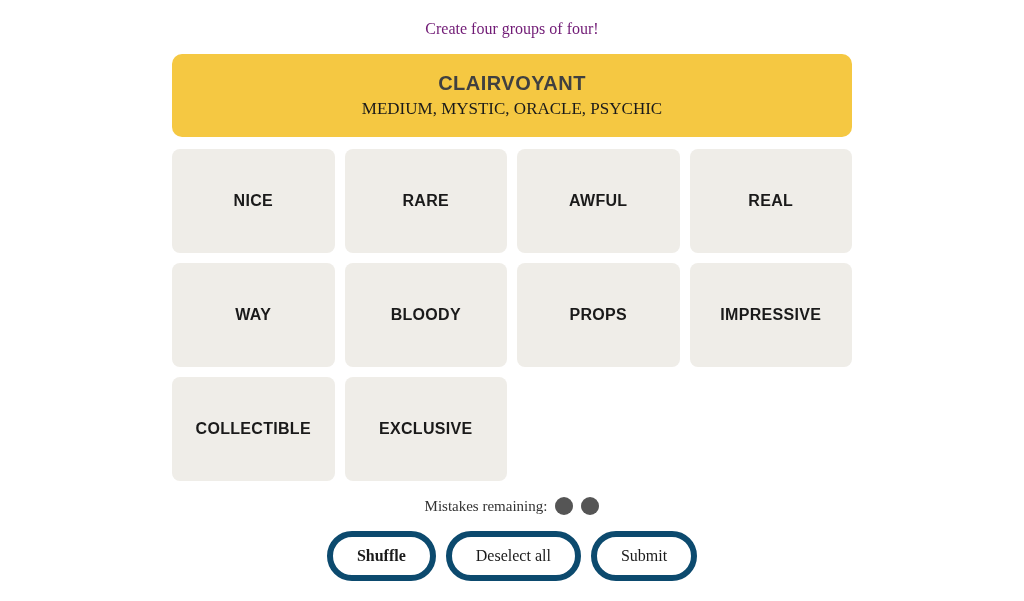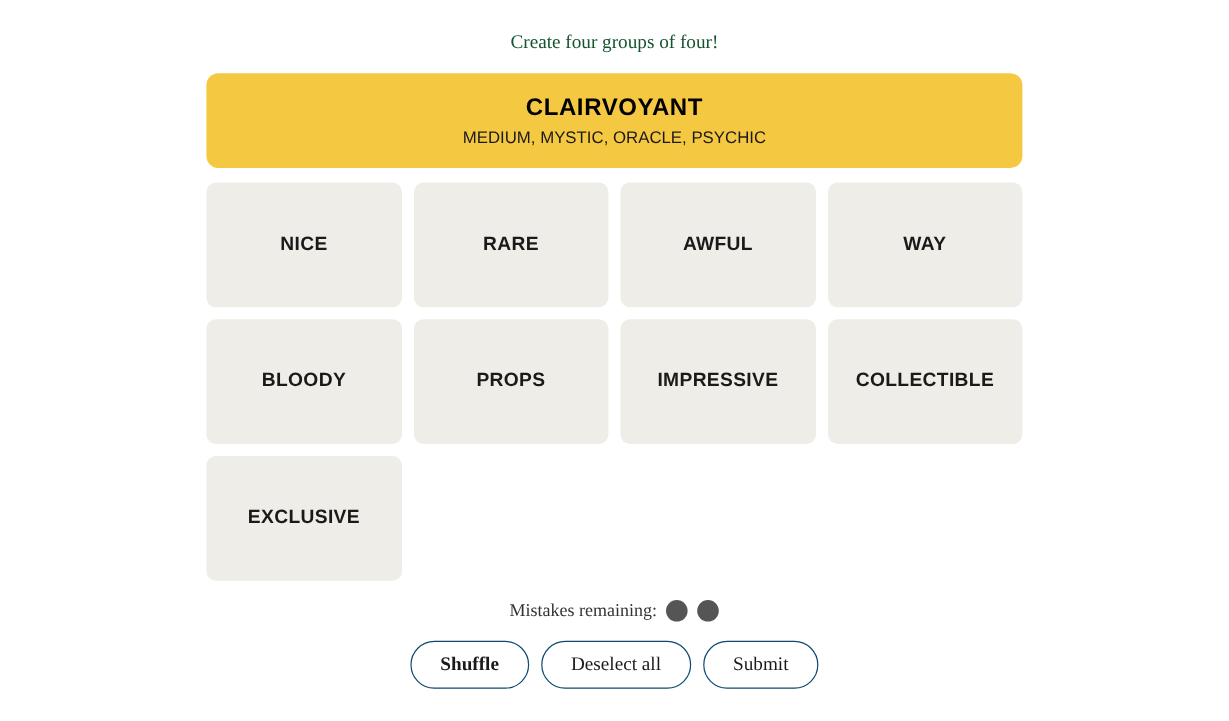--- a/index.html
+++ b/index.html
@@ -21,47 +21,47 @@
     .game-container {
       width: 680px;
       display: flex;
       flex-direction: column;
       align-items: center;
       gap: 12px;
     }
 
     .subtitle {
       font-size: 16px;
-      color: #14532d;
+      color: #701a75;
       font-family: Georgia, serif;
       font-weight: normal;
       text-align: center;
       margin-bottom: 4px;
     }
 
     .solved-group {
       width: 100%;
       background-color: #f5c842;
       border-radius: 10px;
       padding: 18px 20px;
       text-align: center;
     }
 
     .solved-group-title {
       font-size: 20px;
       font-weight: 900;
-      color: #000000;
+      color: #404040;
       letter-spacing: 0.5px;
     }
 
     .solved-group-words {
-      font-size: 14px;
+      font-size: 17px;
       color: #1a1a1a;
       margin-top: 4px;
-      font-family: Liberation Sans, sans-serif;
+      font-family: Liberation Serif, serif;
     }
 
     .grid {
       width: 100%;
       display: grid;
       grid-template-columns: repeat(4, 1fr);
       gap: 10px;
     }
 
     .tile {
@@ -106,21 +106,21 @@
       display: inline-block;
     }
 
     .buttons-row {
       display: flex;
       gap: 10px;
       margin-top: 4px;
     }
 
     .btn {
-      border: 1px solid #0c4a6e;
+      border: 6px solid #0c4a6e;
       border-radius: 30px;
       background: #ffffff;
       padding: 10px 24px;
       font-size: 16px;
       font-family: Georgia, serif;
       cursor: pointer;
       color: #1a1a1a;
       font-weight: normal;
       transition: background-color 0.15s;
     }
@@ -145,20 +145,23 @@
   <div class="tile">
         <span class="tile-label">NICE</span>
       </div>
       <div class="tile">
         <span class="tile-label">RARE</span>
       </div>
       <div class="tile">
         <span class="tile-label">AWFUL</span>
       </div>
       <div class="tile">
+        <span class="tile-label">REAL</span>
+      </div>
+      <div class="tile">
         <span class="tile-label">WAY</span>
       </div>
       <div class="tile">
         <span class="tile-label">BLOODY</span>
       </div>
       <div class="tile">
         <span class="tile-label">PROPS</span>
       </div>
       <div class="tile">
         <span class="tile-label">IMPRESSIVE</span>

